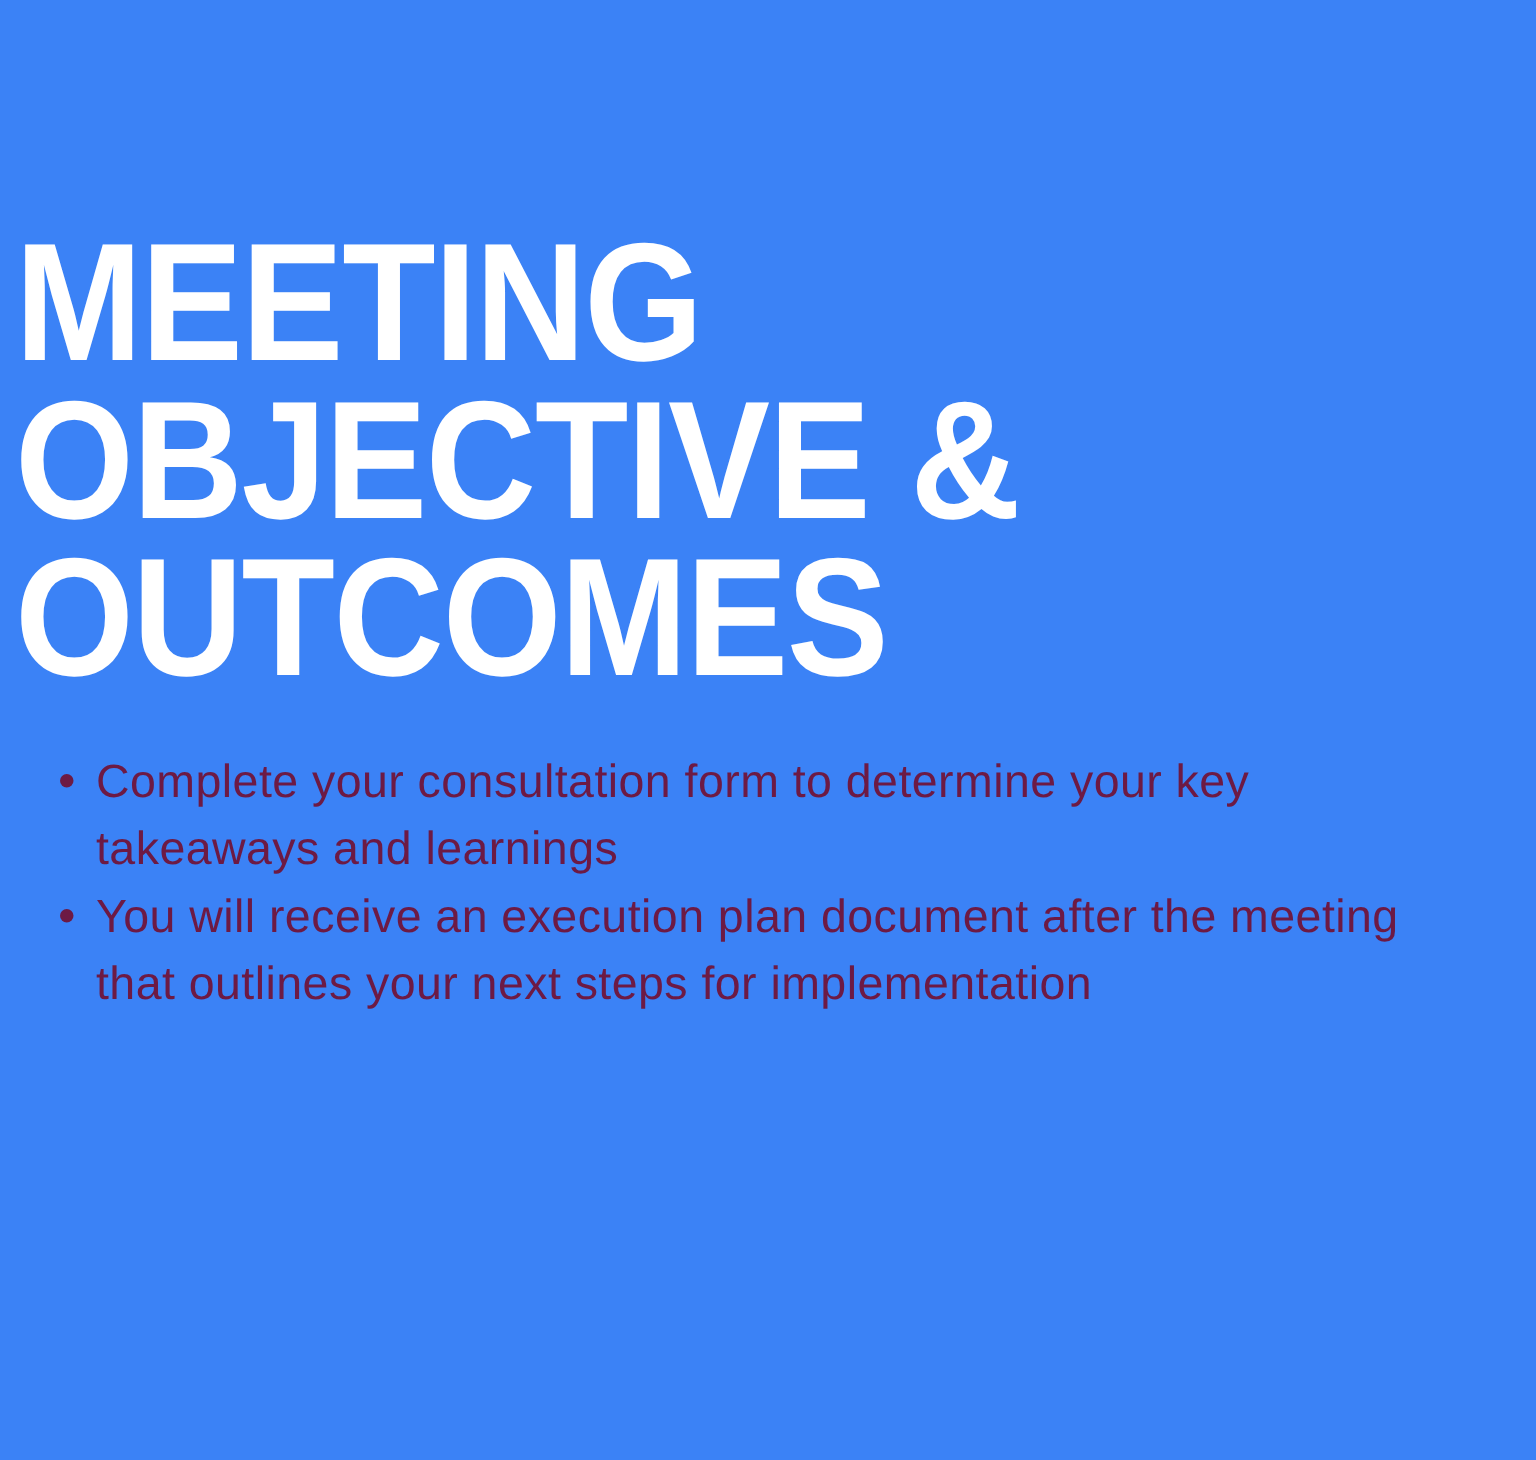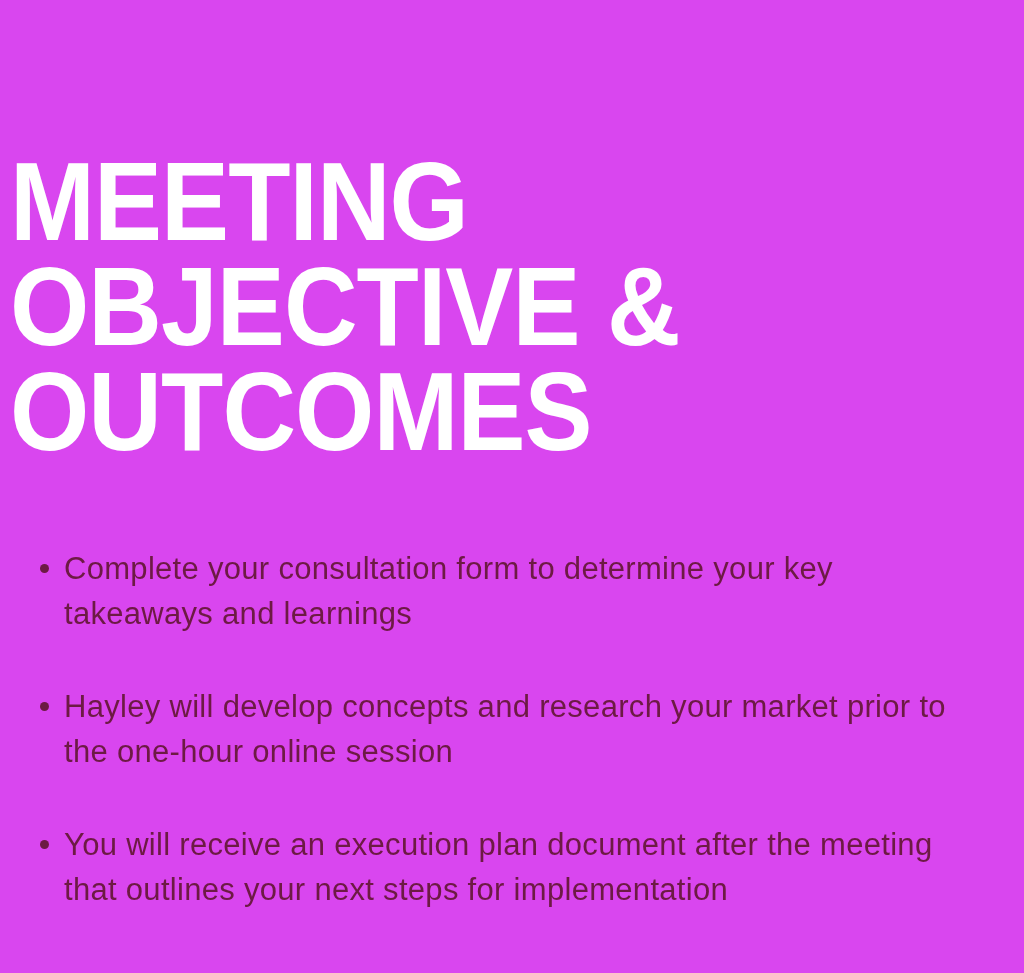--- a/index.html
+++ b/index.html
@@ -10,21 +10,21 @@
     width: 1024px;
     height: 973px;
     background: #edd3f1;
     font-family: "Liberation Sans", sans-serif;
     overflow: hidden;
     position: relative;
   }
   .slide {
     position: absolute;
     inset: 0;
-    background: #d946ef;
+    background: #3b82f6;
     padding-left: 48px;
   }
   .heading {
     position: absolute;
     top: 74px;
     left: 10px;
     color: #ffffff;
     font-weight: 700;
     font-size: 112px;
     line-height: 105px;
@@ -42,21 +42,20 @@
     padding: 0;
     list-style: none;
     color: #6d1a44;
     font-size: 31px;
     line-height: 45px;
     letter-spacing: 0.3px;
   }
   .bullet-list li {
     position: relative;
     padding-left: 24px;
-    margin-top: 48px;
   }
   .bullet-list li .dot {
     position: absolute;
     left: 0;
     top: 18px;
     width: 9px;
     height: 9px;
     border-radius: 50%;
     background: #6d1a44;
   }
@@ -76,21 +75,17 @@
     <div>OUTCOMES</div>
   </h1>
 
   <ul class="bullet-list">
     <li>
       <span class="dot"></span>
       <span class="bullet-text">Complete your consultation form to determine your key takeaways and learnings</span>
     </li>
     <li>
       <span class="dot"></span>
-      <span class="bullet-text">Hayley will develop concepts and research your market prior to the one-hour online session</span>
-    </li>
-    <li>
-      <span class="dot"></span>
       <span class="bullet-text">You will receive an execution plan document after the meeting that outlines your next steps for implementation</span>
     </li>
   </ul>
 
 </div>
 
 </body></html>

